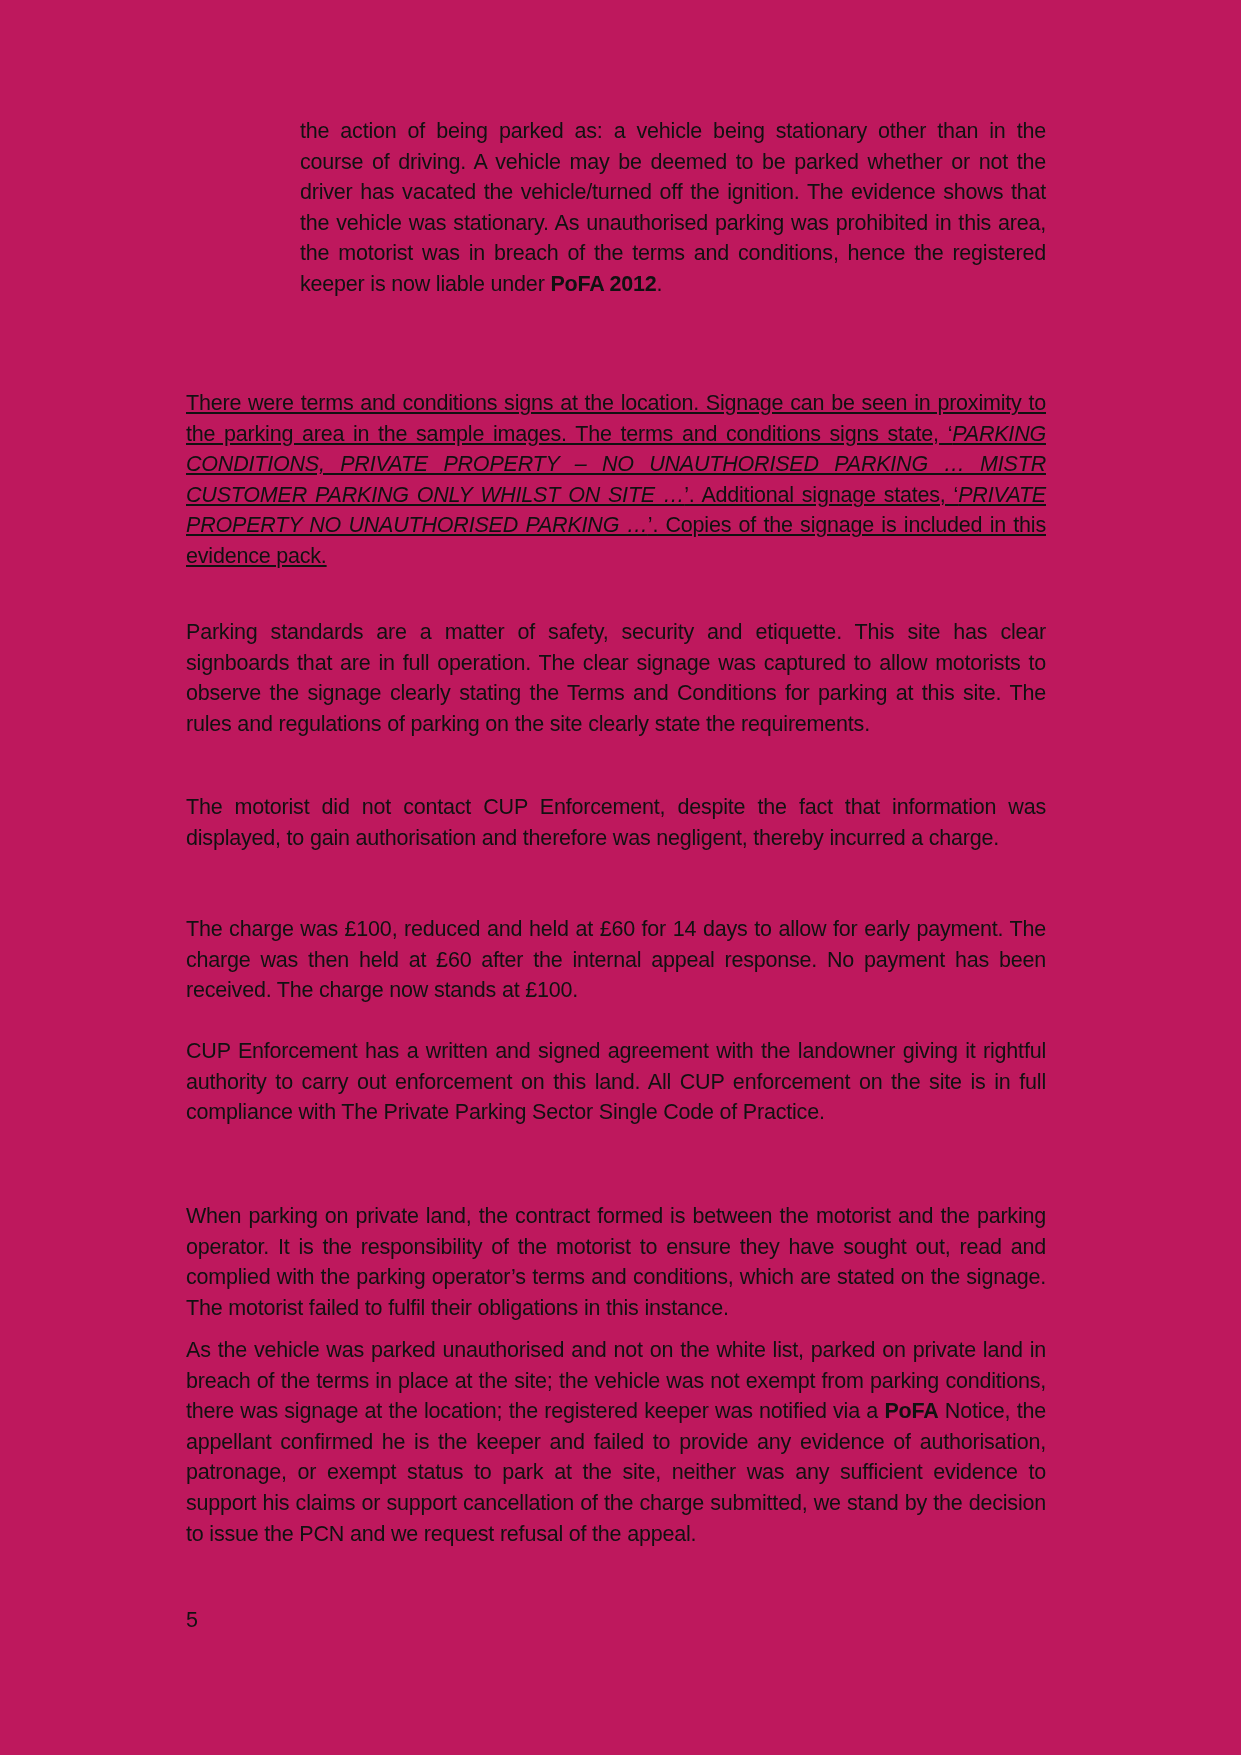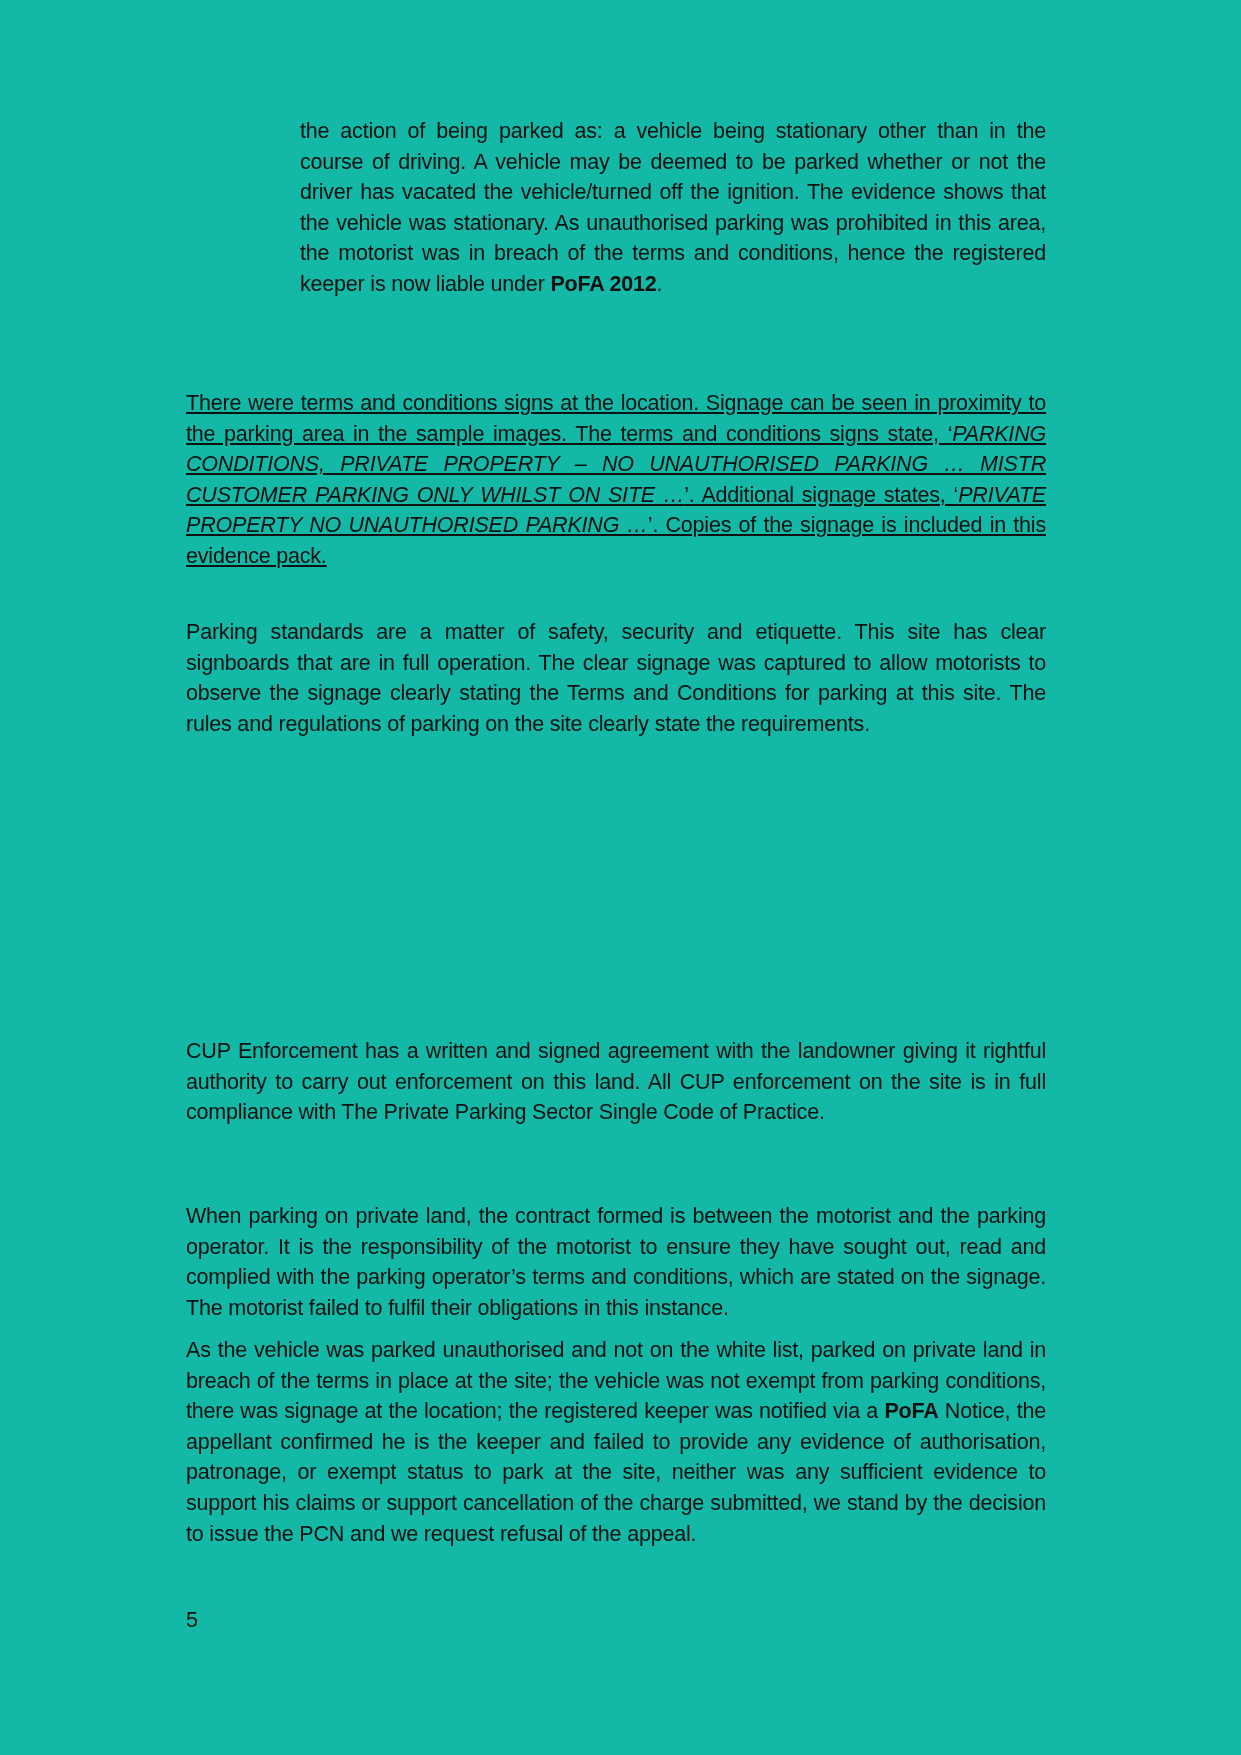--- a/index.html
+++ b/index.html
@@ -1,19 +1,19 @@
 <!DOCTYPE html>
 <html><head>
   <meta charset="utf-8">
   <style>
     html, body { margin: 0; padding: 0; background: #ffffff; }
     body { width: 1241px; height: 1755px; position: relative; overflow: hidden; }
     .page {
       position: absolute; left: 0; top: 0; width: 1241px; height: 1755px;
-      background: #14b8a6; color: #111111;
+      background: #be185d; color: #111111;
       font-family: "Liberation Sans", sans-serif;
       font-size: 21.5px;
     }
     .para {
       position: absolute;
       text-align: justify;
       line-height: 30.6px;
       margin: 0;
       letter-spacing: -0.2px;
       word-spacing: 0px;
@@ -37,21 +37,27 @@
   </p>
 
   <p class="para full" style="top:388px;text-decoration:underline;">
     <span>There were terms and conditions signs at the location.  Signage can be seen in proximity to the parking area in the sample images. The terms and conditions signs state, ‘</span><i>PARKING CONDITIONS, PRIVATE PROPERTY – NO UNAUTHORISED PARKING … MISTR CUSTOMER PARKING ONLY WHILST ON SITE …</i><span>’. Additional signage states, ‘</span><i>PRIVATE PROPERTY NO UNAUTHORISED PARKING …</i><span>’.  Copies of the signage is included in this evidence pack.</span>
   </p>
 
   <p class="para full" style="top:617px;">
     <span>Parking standards are a matter of safety, security and etiquette.  This site has clear signboards that are in full operation.  The clear signage was captured to allow motorists to observe the signage clearly stating the Terms and Conditions for parking at this site.  The rules and regulations of parking on the site clearly state the requirements.</span>
   </p>
 
+  <p class="para full" style="top:792px;">
+    <span>The motorist did not contact CUP Enforcement, despite the fact that information was displayed, to gain authorisation and therefore was negligent, thereby incurred a charge.</span>
+  </p>
 
+  <p class="para full" style="top:914px;">
+    <span>The charge was £100, reduced and held at £60 for 14 days to allow for early payment.  The charge was then held at £60 after the internal appeal response.  No payment has been received.  The charge now stands at £100.</span>
+  </p>
 
   <p class="para full" style="top:1036px;">
     <span>CUP Enforcement has a written and signed agreement with the landowner giving it rightful authority to carry out enforcement on this land.  All CUP enforcement on the site is in full compliance with The Private Parking Sector Single Code of Practice.</span>
   </p>
 
   <p class="para full" style="top:1158px;margin-top:43px;">
     <span>When parking on private land, the contract formed is between the motorist and the parking operator. It is the responsibility of the motorist to ensure they have sought out, read and complied with the parking operator’s terms and conditions, which are stated on the signage.  The motorist failed to fulfil their obligations in this instance.</span>
   </p>
 
   <p class="para full" style="top:1311px;margin-top:24px;">

